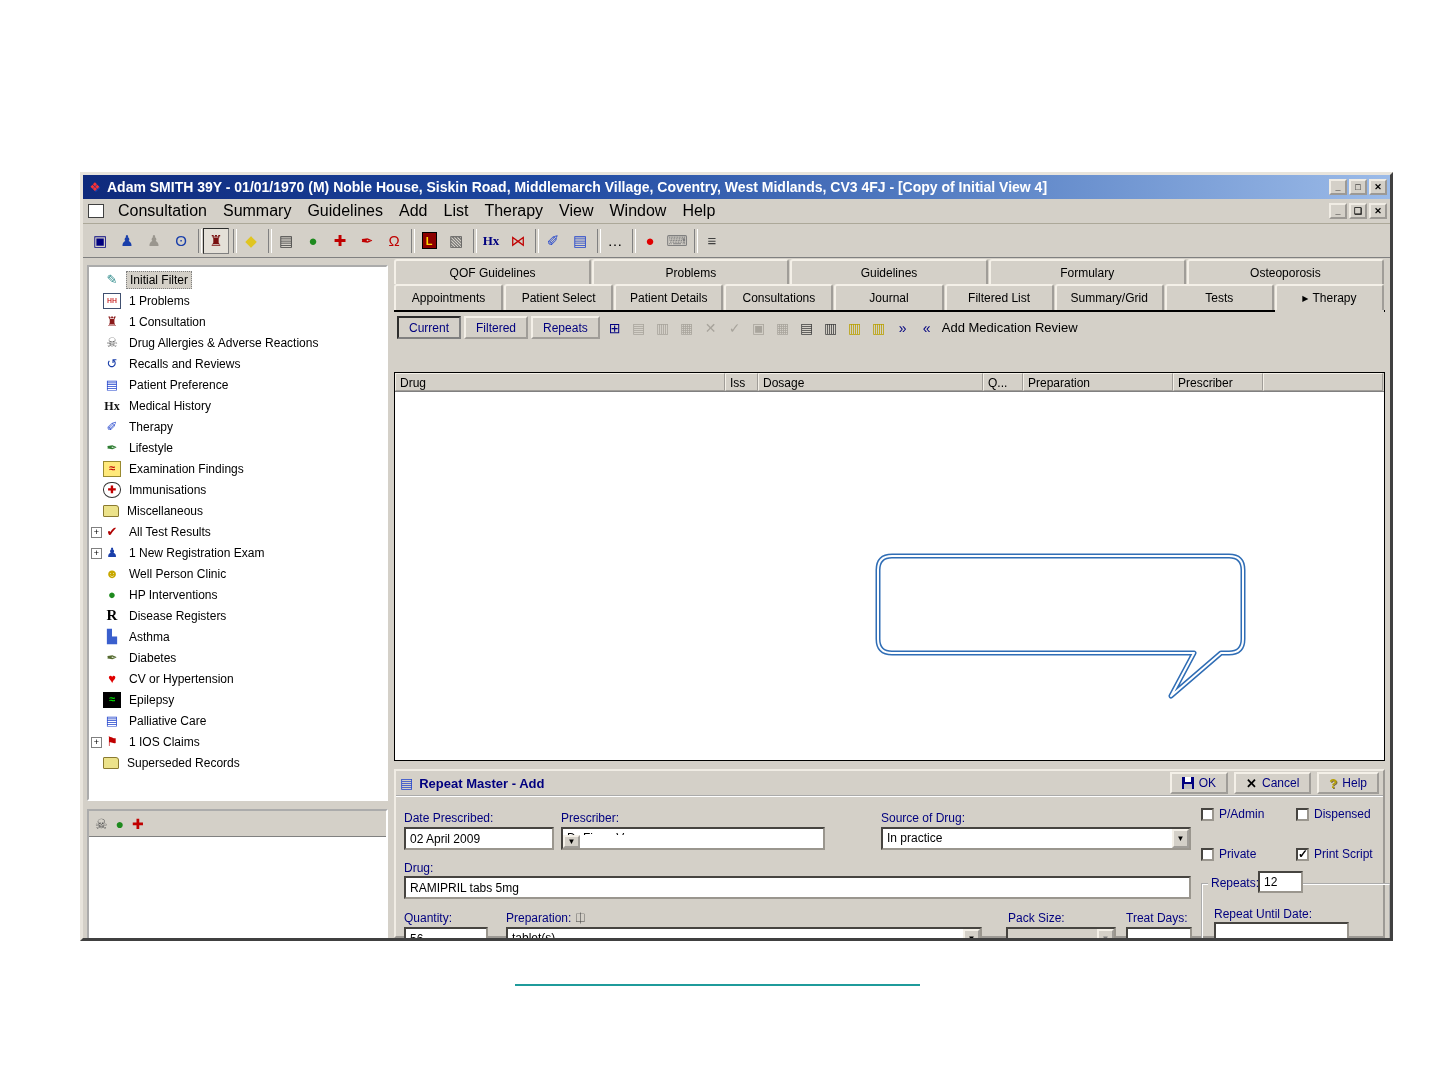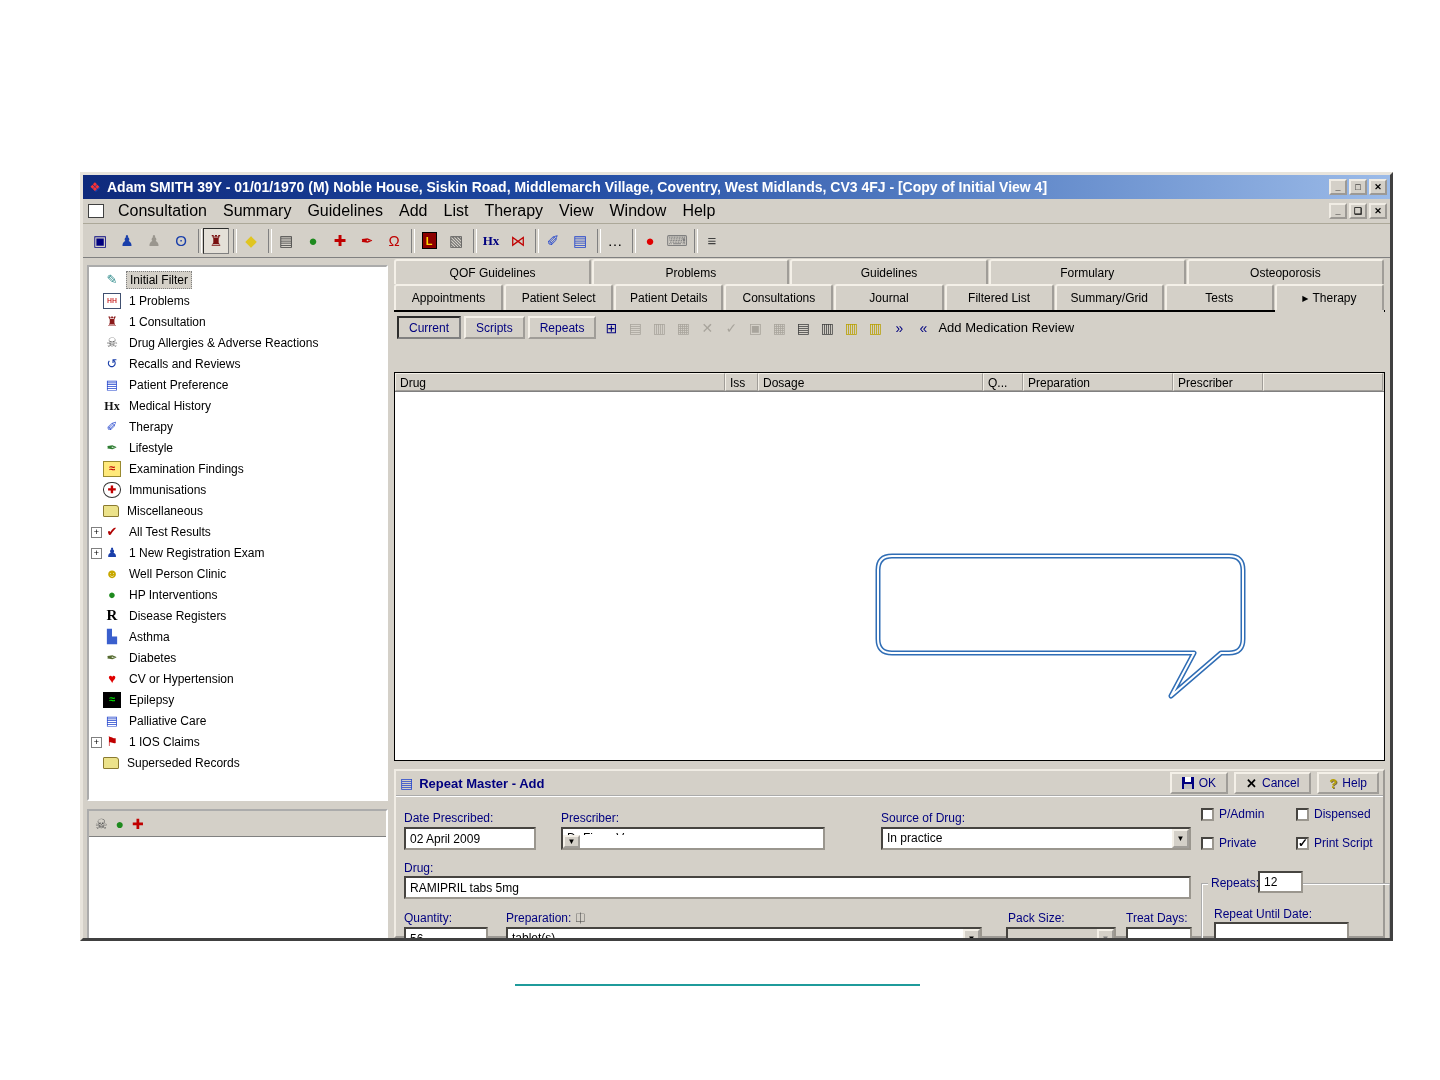--- a/index.html
+++ b/index.html
@@ -91,21 +91,21 @@
 
   .rm-body { position:absolute; left:0; top:28px; right:0; bottom:0; }
   .flabel { position:absolute; color:#00007f; font-size:12px; white-space:nowrap; }
   .tinput { position:absolute; border:2px inset #9a968e; background:#fff; font-family:"Liberation Sans",sans-serif; font-size:12px; padding:1px 4px; color:#000; }
   .combo { position:absolute; border:2px inset #9a968e; background:#fff; display:flex; }
   .combo .cval { flex:1; padding:2px 4px; font-size:12px; white-space:nowrap; overflow:hidden; }
   .combo .dd-btn { width:17px; background:#d4d0c8; border:2px outset #f4f0e8; display:flex; align-items:center; justify-content:center; font-size:8px; }
   .combo.disabled { background:#d4d0c8; }
   .combo.disabled .dd-btn { color:#808080; }
 
-  .cbgrid { position:absolute; left:805px; top:8px; width:195px; display:grid; grid-template-columns:95px 100px; row-gap:15px; }
+  .cbgrid { position:absolute; left:805px; top:8px; width:195px; display:grid; grid-template-columns:95px 100px; row-gap:26px; }
   .cb { display:flex; align-items:center; gap:5px; color:#00007f; font-size:12px; }
   .cb .box { width:13px; height:13px; background:#fff; border:2px inset #9a968e; position:relative; flex:none; }
   .cb.checked .box::after { content:"✓"; position:absolute; left:0px; top:-3px; font-size:12px; font-weight:bold; color:#000; }
 
   .groupbox { position:absolute; border:2px groove #fff; }
   .grouplabel { position:absolute; color:#00007f; font-size:12px; background:#d4d0c8; padding:0 3px; white-space:nowrap; }
 
   .bottle-icon { display:inline-block; margin-left:4px; font-size:12px; color:#404040; }
 
   
@@ -358,21 +358,21 @@
           <div class="tab">Summary/Grid</div>
           <div class="tab">Tests</div>
           <div class="tab active">Therapy</div>
         </div>
       <div class="tabs-underline"></div>
 
       <div class="ttb">
         <span style="display:flex;gap:3px;">
 
         <span class="tbtn pressed">Current</span>
-            <span class="tbtn">Scripts</span>
+            <span class="tbtn">Filtered</span>
             <span class="tbtn">Repeats</span>
           </span>
         <span style="display:flex;">
 
         <span class="tti">
               <span class="glyph" style="color: rgb(0, 0, 127);">⊞</span>
             </span>
             <span class="tti grey">
               <span class="glyph">▤</span>
             </span>
@@ -446,21 +446,21 @@
               <span>Help</span>
             </span>
         </div>
 
         <div class="rm-body">
 
           <span class="flabel" style="left:8px;top:12px;">Date Prescribed:</span>
           <span class="flabel" style="left:165px;top:12px;">Prescriber:</span>
           <span class="flabel" style="left:485px;top:12px;">Source of Drug:</span>
 
-          <input class="tinput" style="left: 8px; top: 28px; width: 132px; height: 23px;" value="02 April 2009">
+          <input class="tinput" style="left: 8px; top: 28px; width: 150px; height: 23px;" value="02 April 2009">
           <div class="combo" style="left:165px;top:28px;width:264px;height:23px;flex-direction:column;">
             <span class="cval">Dr Fiona Venus</span>
               <span class="dd-btn">▼</span>
           </div>
           <div class="combo" style="left:485px;top:28px;width:310px;height:23px;">
             <span class="cval">In practice</span>
               <span class="dd-btn">▼</span>
           </div>
 
           <div class="cbgrid">

